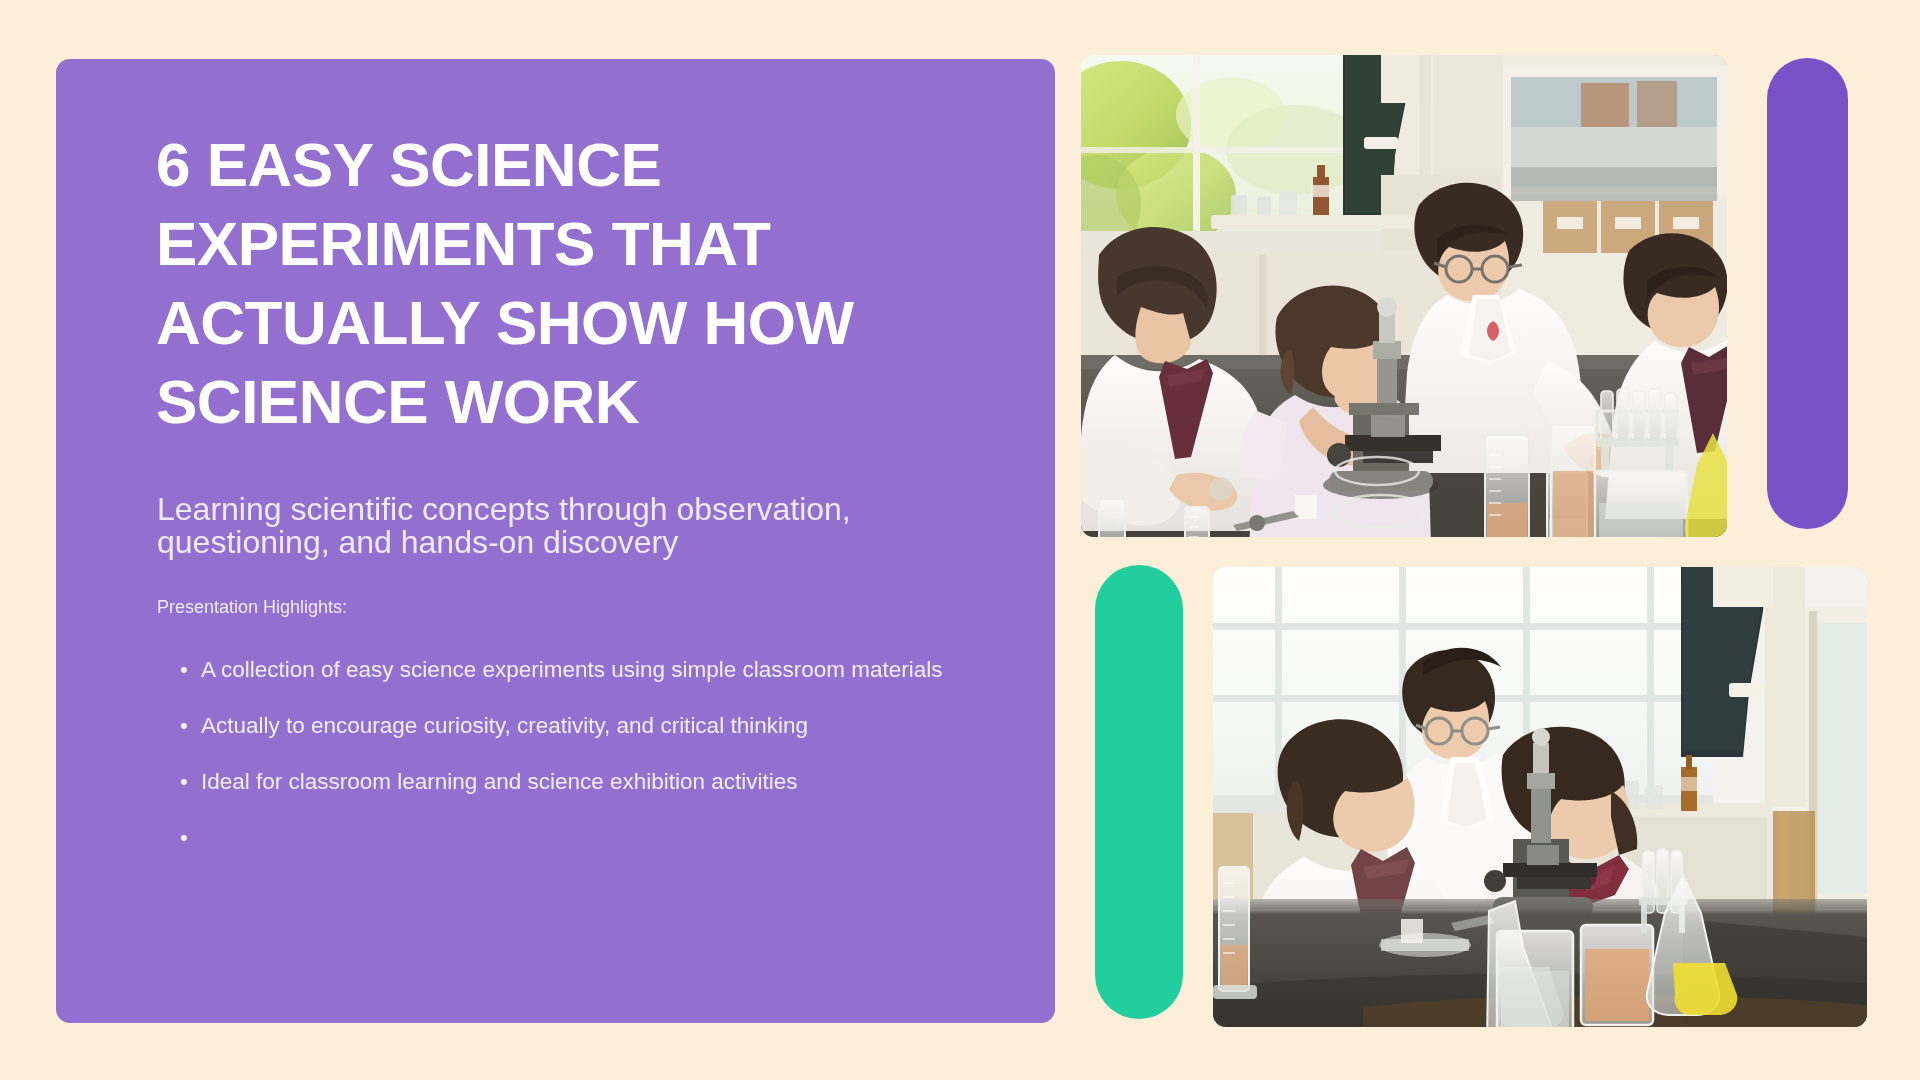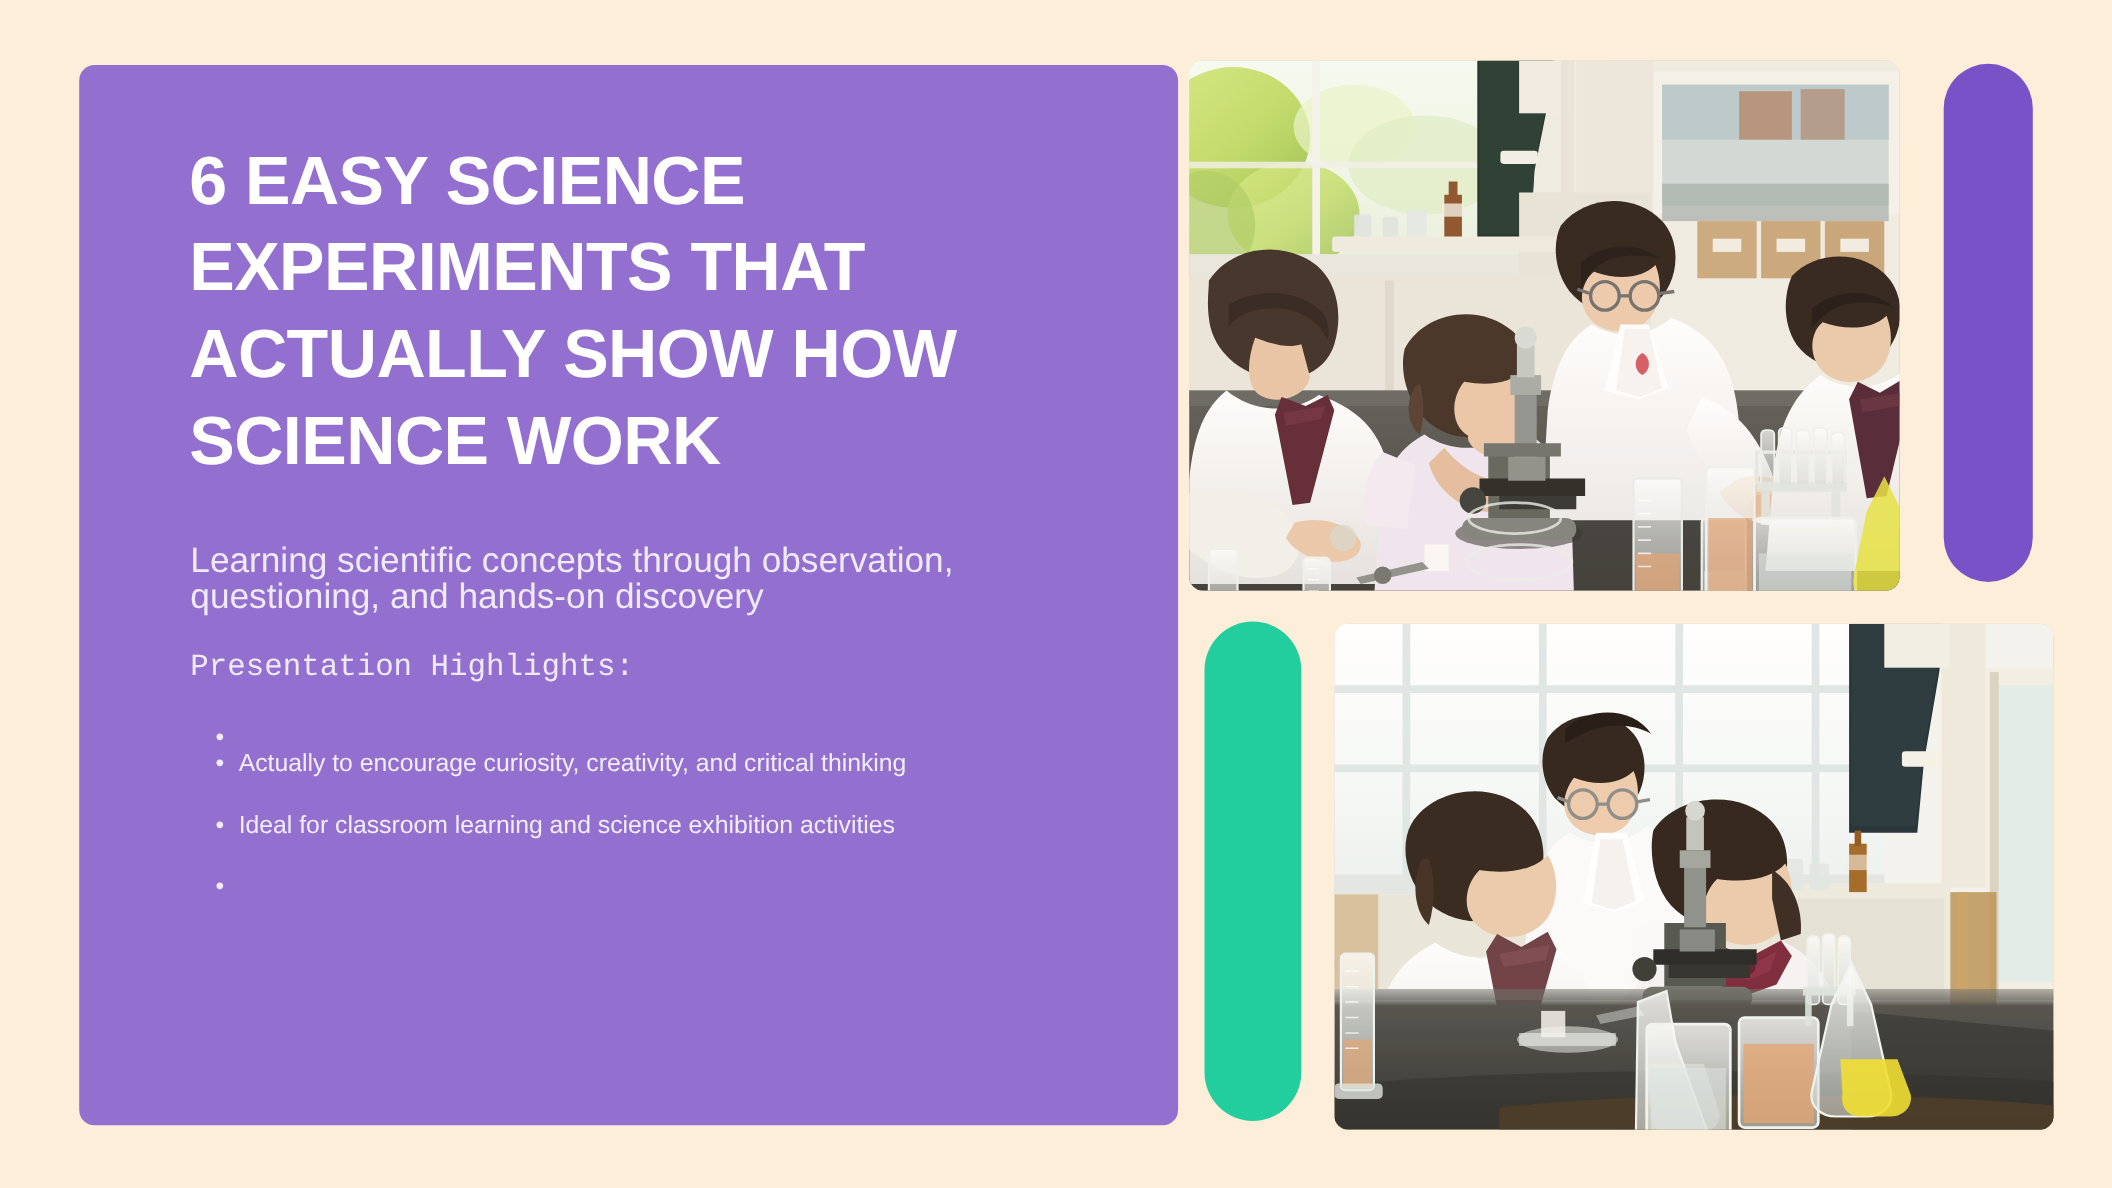--- a/index.html
+++ b/index.html
@@ -11,21 +11,20 @@
     position:relative;
   }
 
   
   #slide-card {
     position:absolute;
     left:56px; top:59px;
     width:999px; height:964px;
     background:#9370cf;
     border-radius:14px;
-    margin-left:16px;
   }
 
   #title {
     position:absolute;
     left:100px; top:66px;
     width:880px;
     color:#ffffff;
     font-size:62px;
     font-weight:bold;
     line-height:79px;
@@ -40,23 +39,22 @@
     color:#f0eaf8;
     font-size:32px;
     line-height:33px;
     font-weight:normal;
   }
 
   #highlights-label {
     position:absolute;
     left:101px; top:532px;
     color:#f0eaf8;
-    font-size:28px;
+    font-size:18px;
     line-height:33px;
-    font-family:Liberation Mono, monospace;
   }
 
   #bullet-list {
     position:absolute;
     left:118px; top:595px;
     width:800px;
     list-style:none;
   }
   #bullet-list li {
     position:relative;
@@ -108,20 +106,21 @@
 
   <h1 id="title">6 Easy Science Experiments That Actually Show How Science Work</h1>
 
   <p id="subtitle">Learning scientific concepts through observation, questioning, and hands-on discovery</p>
 
   <p id="highlights-label">Presentation Highlights:</p>
 
   <ul id="bullet-list">
     <li>
       <span class="bullet-dot">•</span>
+      <span>A collection of easy science experiments using simple classroom materials</span>
     </li>
     <li>
       <span class="bullet-dot">•</span>
       <span>Actually to encourage curiosity, creativity, and critical thinking</span>
     </li>
     <li>
       <span class="bullet-dot">•</span>
       <span>Ideal for classroom learning and science exhibition activities</span>
     </li>
     <li>

